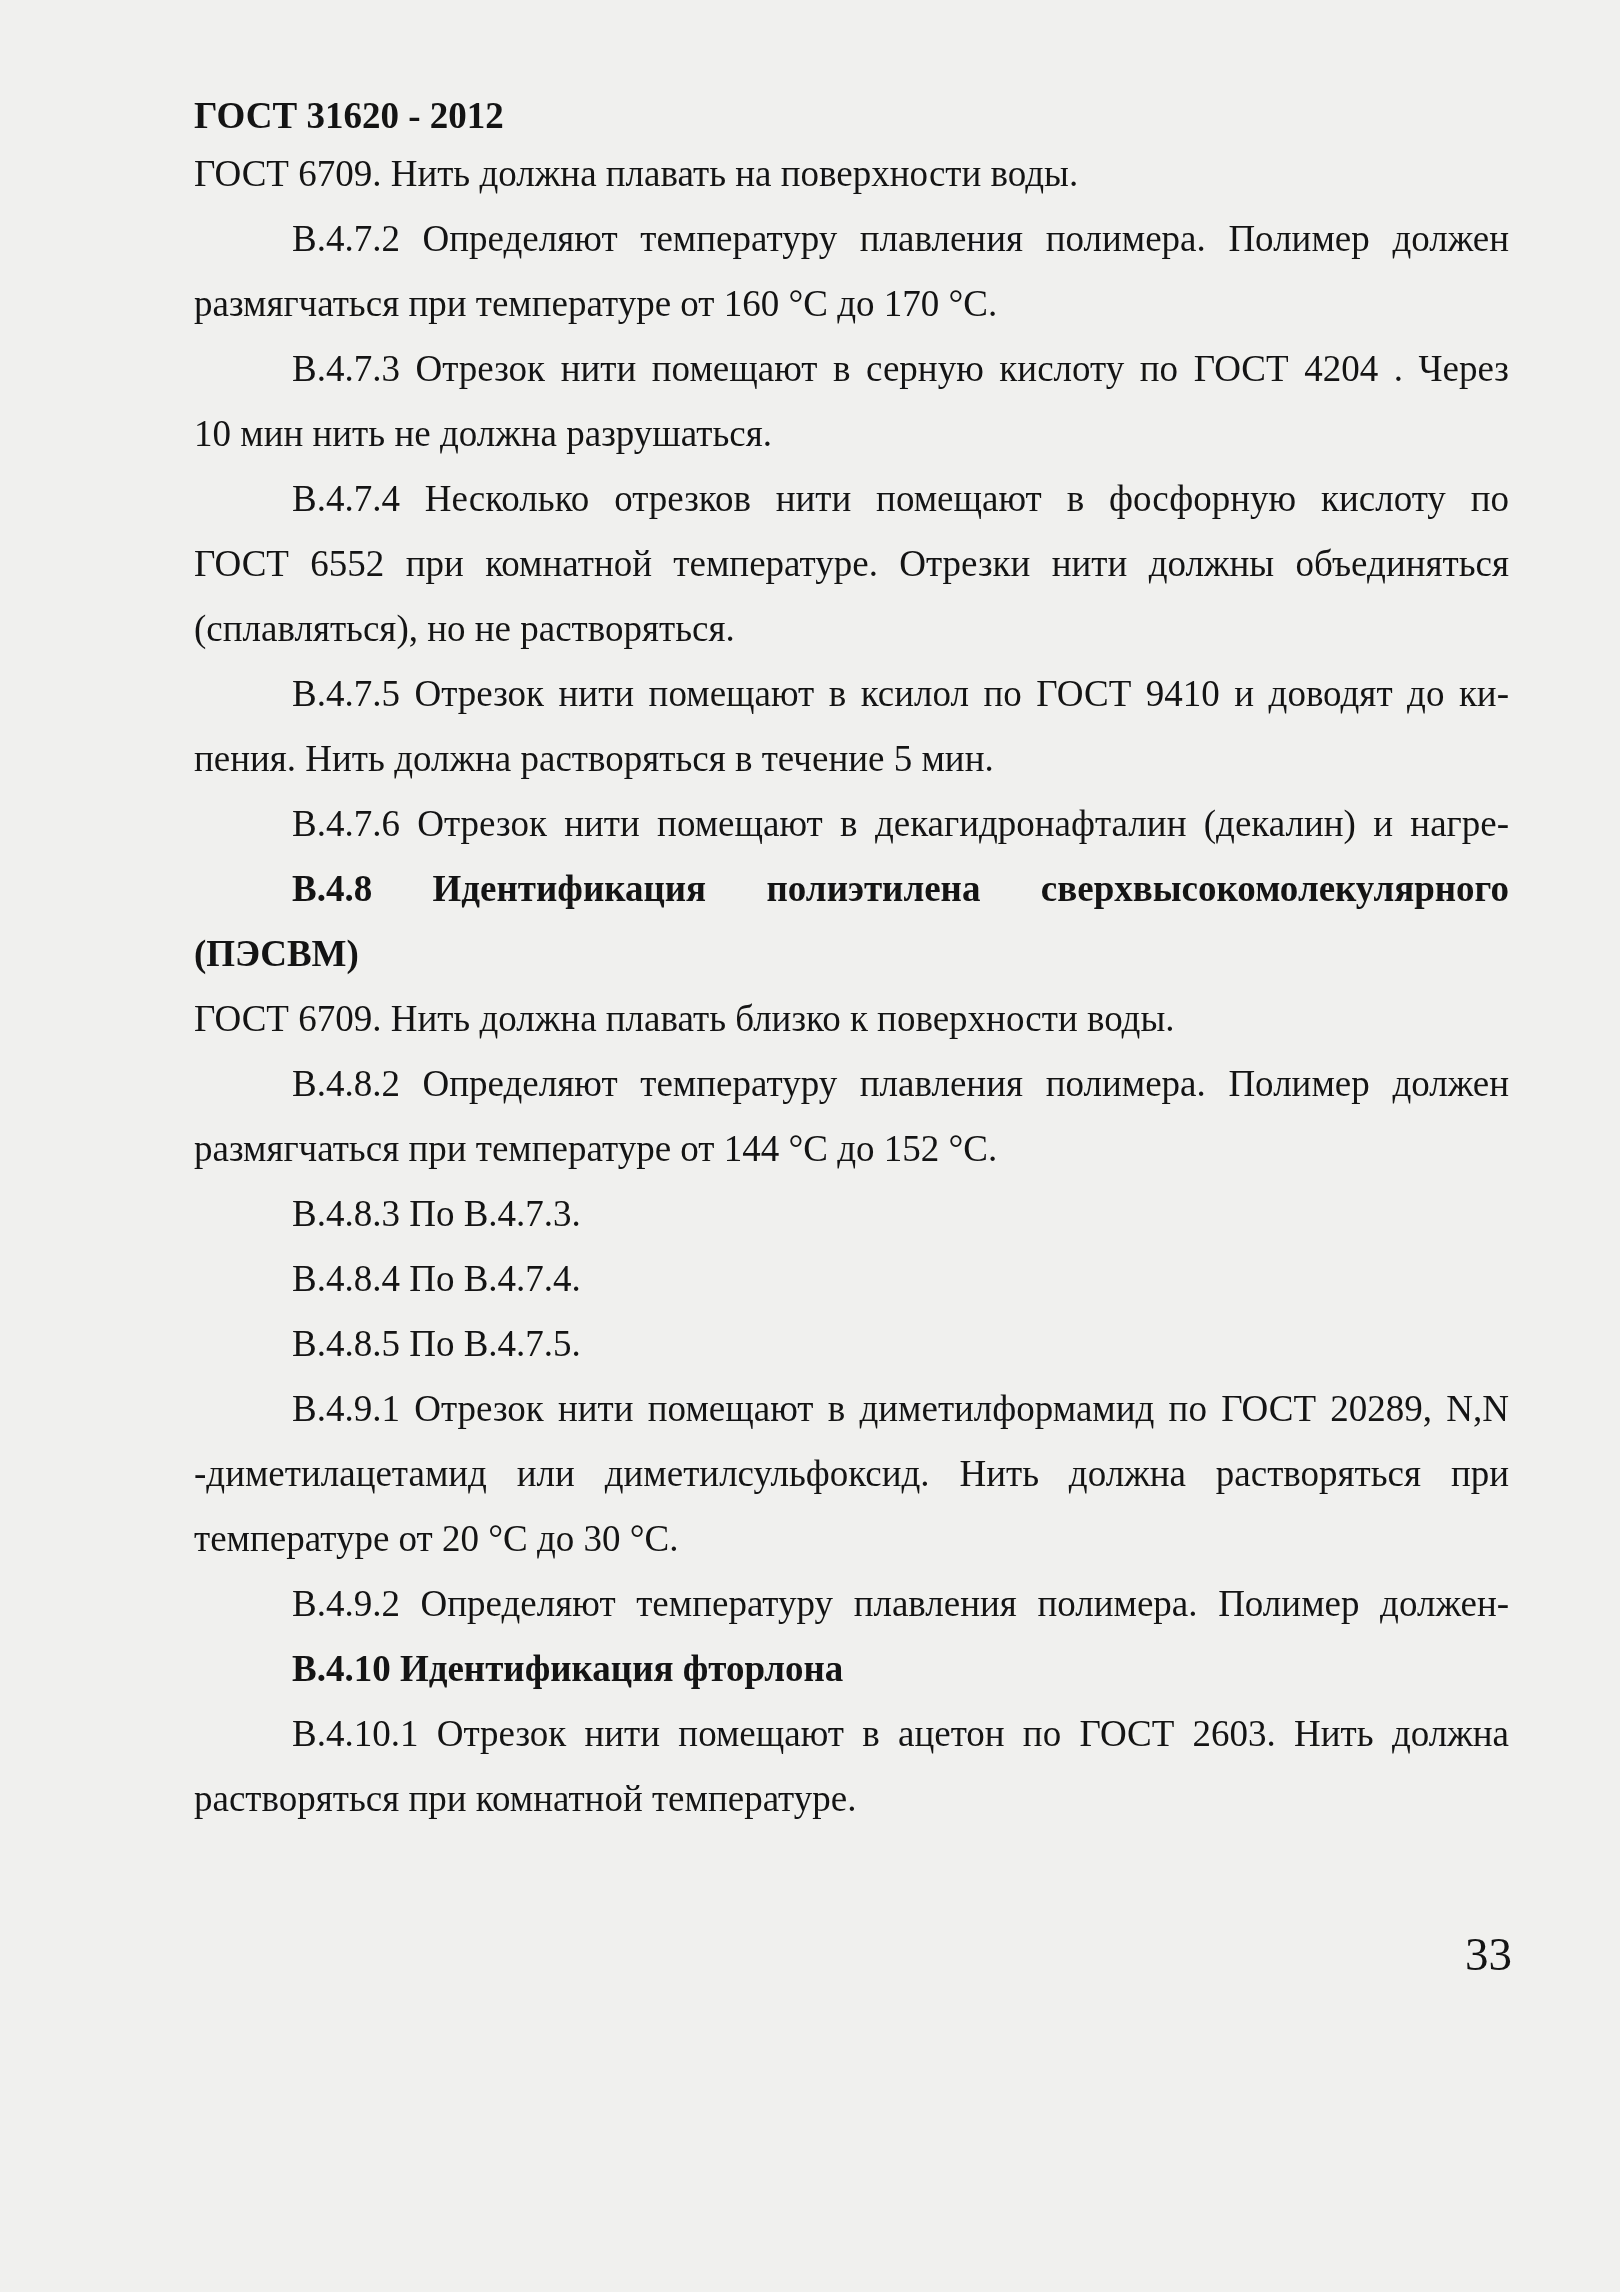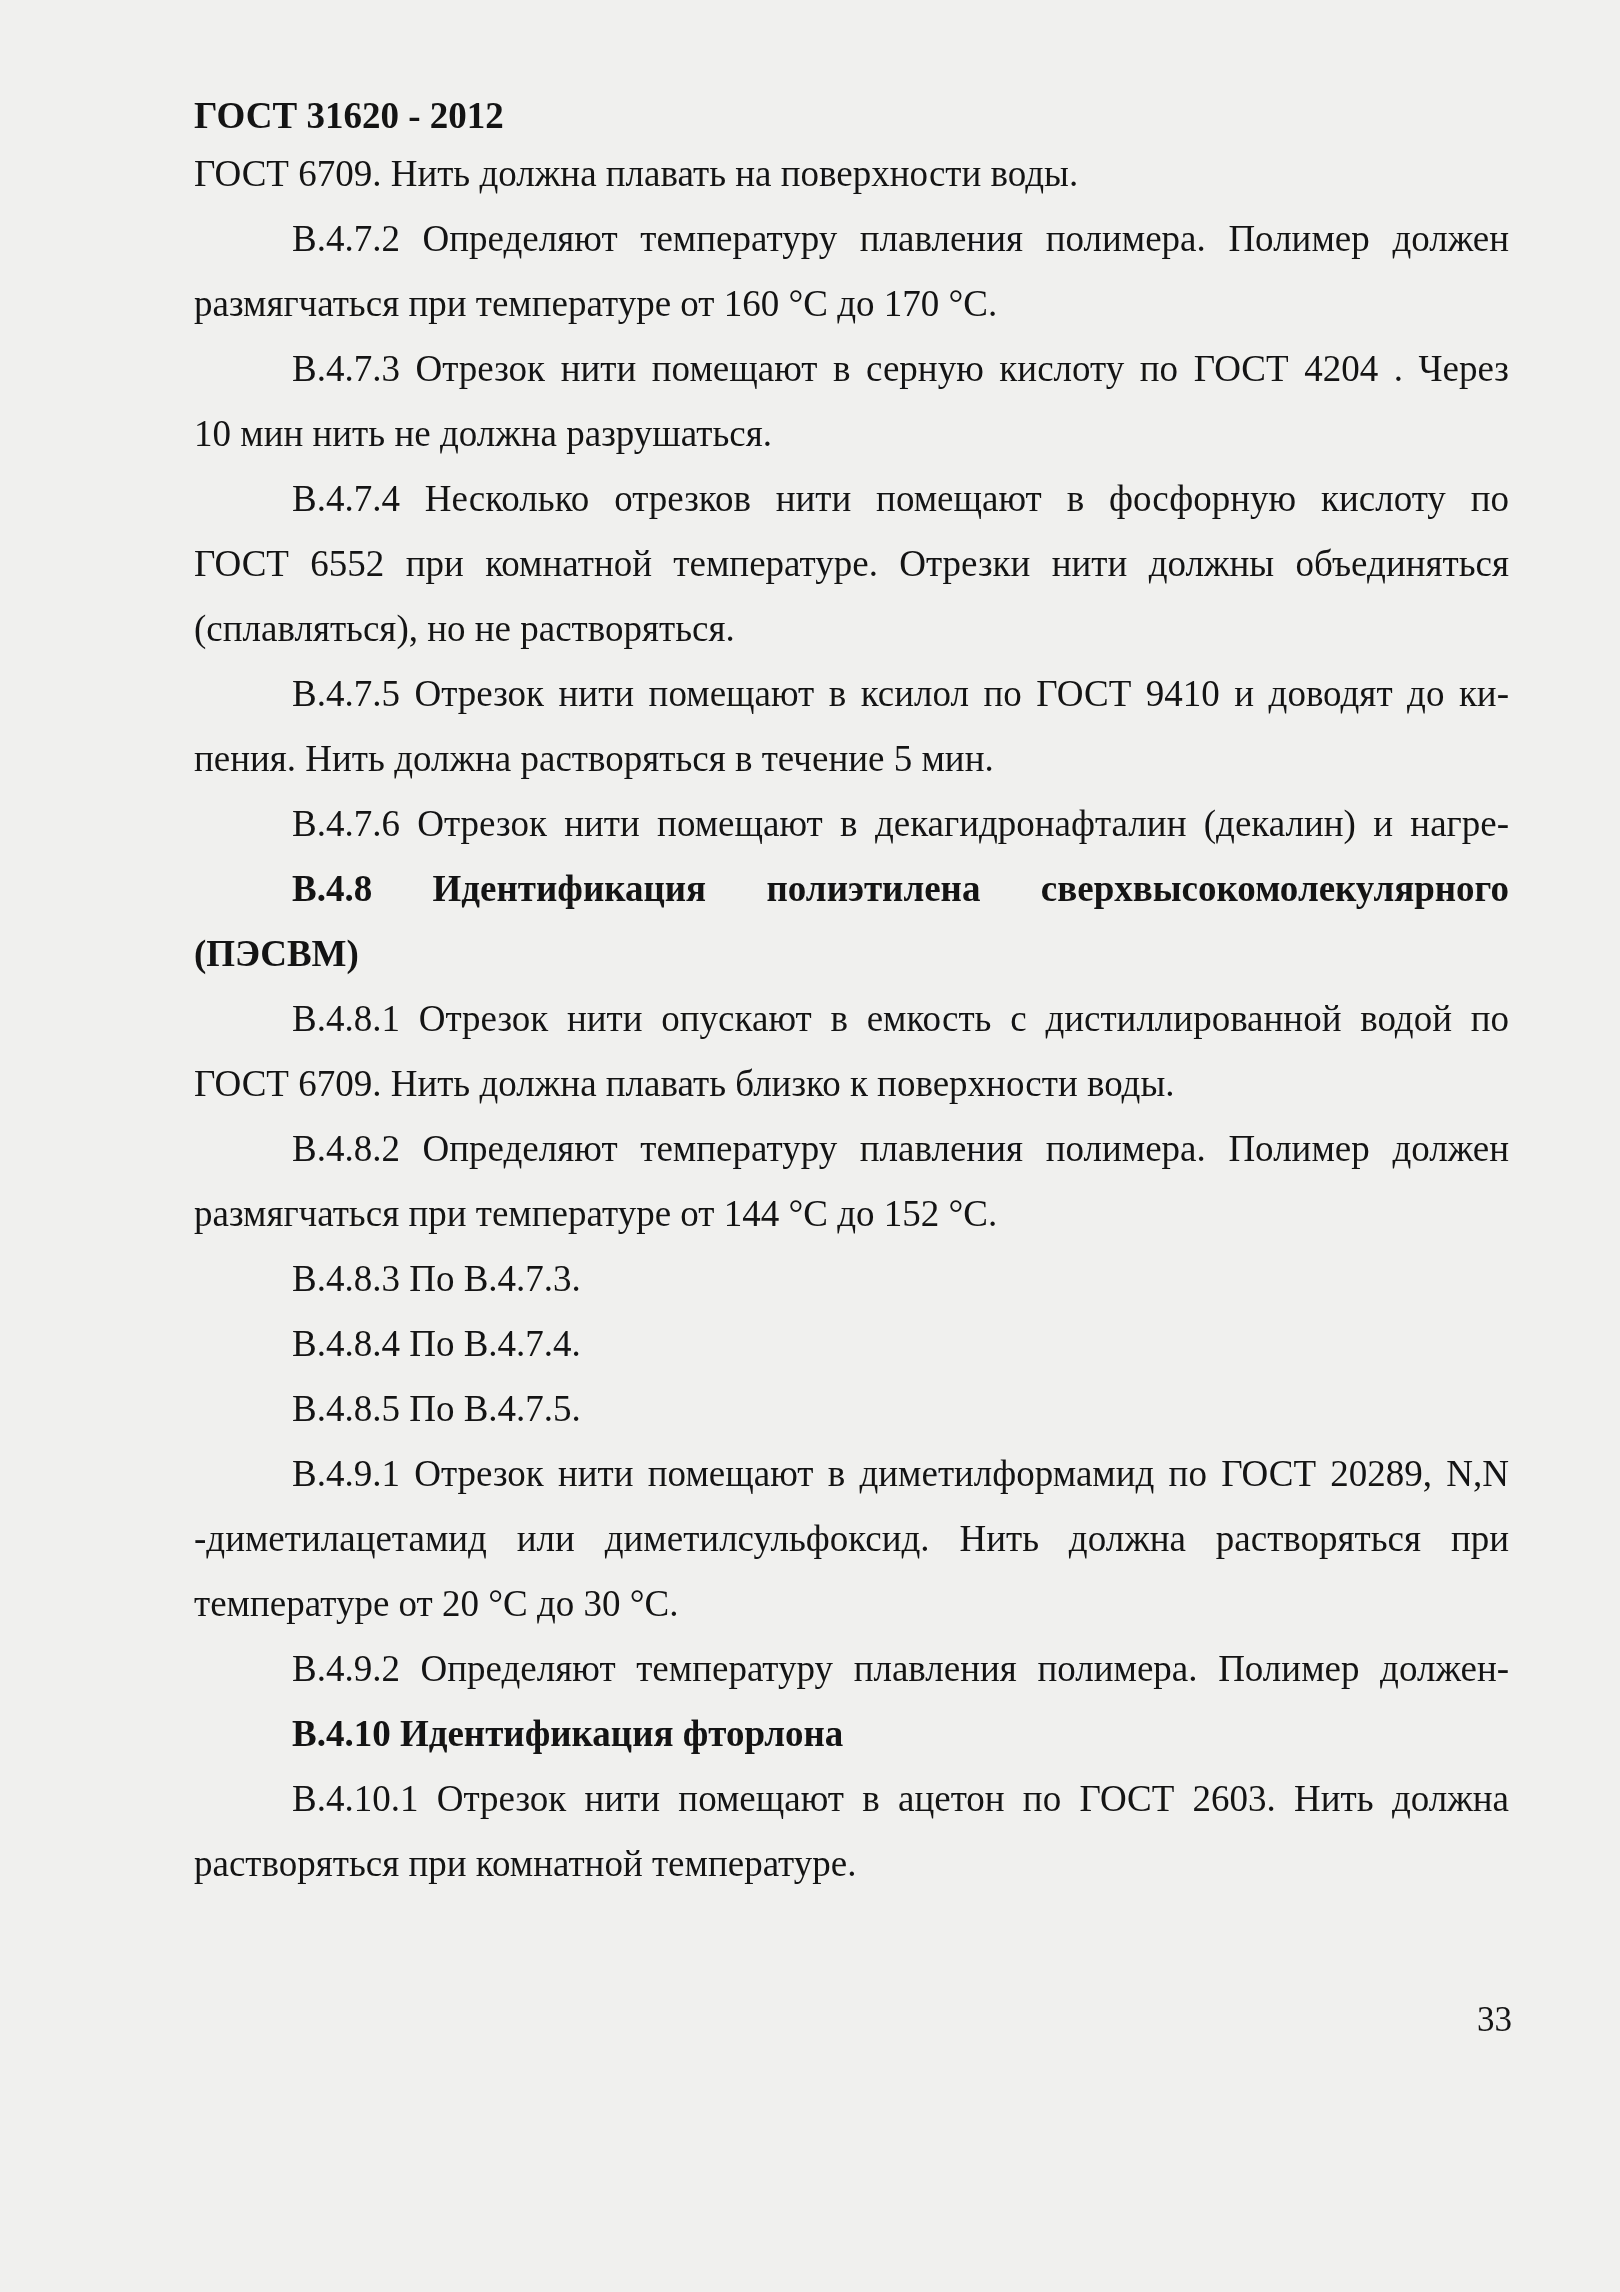--- a/index.html
+++ b/index.html
@@ -41,21 +41,21 @@
   }
   .line.indent {
     text-indent: 98px;
   }
   .line.bold {
     font-weight: bold;
   }
   .footer {
     margin: 100px 108px 0 0;
     text-align: right;
-    font-size: 35px;
+    font-size: 47px;
     line-height: 47px;
   }
 </style>
 </head>
 <body>
 
 <div class="page">
   <div class="header">ГОСТ 31620 - 2012</div>
 
   <div class="content">
@@ -66,21 +66,20 @@
       <div class="line indent justify">В.4.7.3 Отрезок нити помещают в серную кислоту по ГОСТ 4204 . Через</div>
       <div class="line">10 мин нить не должна разрушаться.</div>
       <div class="line indent justify">В.4.7.4 Несколько отрезков нити помещают в фосфорную кислоту по</div>
       <div class="line justify">ГОСТ 6552 при комнатной температуре. Отрезки нити должны объединяться</div>
       <div class="line">(сплавляться), но не растворяться.</div>
       <div class="line indent justify">В.4.7.5 Отрезок нити помещают в ксилол по ГОСТ 9410 и доводят до ки-</div>
       <div class="line">пения. Нить должна растворяться в течение 5 мин.</div>
       <div class="line indent justify">В.4.7.6 Отрезок нити помещают в декагидронафталин (декалин) и нагре-</div>
       <div class="line bold indent justify">В.4.8 Идентификация полиэтилена сверхвысокомолекулярного</div>
       <div class="line bold">(ПЭСВМ)</div>
-      <div class="line indent justify">В.4.8.1 Отрезок нити опускают в емкость с дистиллированной водой по</div>
       <div class="line">ГОСТ 6709. Нить должна плавать близко к поверхности воды.</div>
       <div class="line indent justify">В.4.8.2 Определяют температуру плавления полимера. Полимер должен</div>
       <div class="line">размягчаться при температуре от 144 °С до 152 °С.</div>
       <div class="line indent">В.4.8.3 По В.4.7.3.</div>
       <div class="line indent">В.4.8.4 По В.4.7.4.</div>
       <div class="line indent">В.4.8.5 По В.4.7.5.</div>
       <div class="line indent justify">В.4.9.1 Отрезок нити помещают в диметилформамид по ГОСТ 20289, N,N</div>
       <div class="line justify">-диметилацетамид или диметилсульфоксид. Нить должна растворяться при</div>
       <div class="line">температуре от 20 °С до 30 °С.</div>
       <div class="line indent justify">В.4.9.2 Определяют температуру плавления полимера. Полимер должен-</div>

